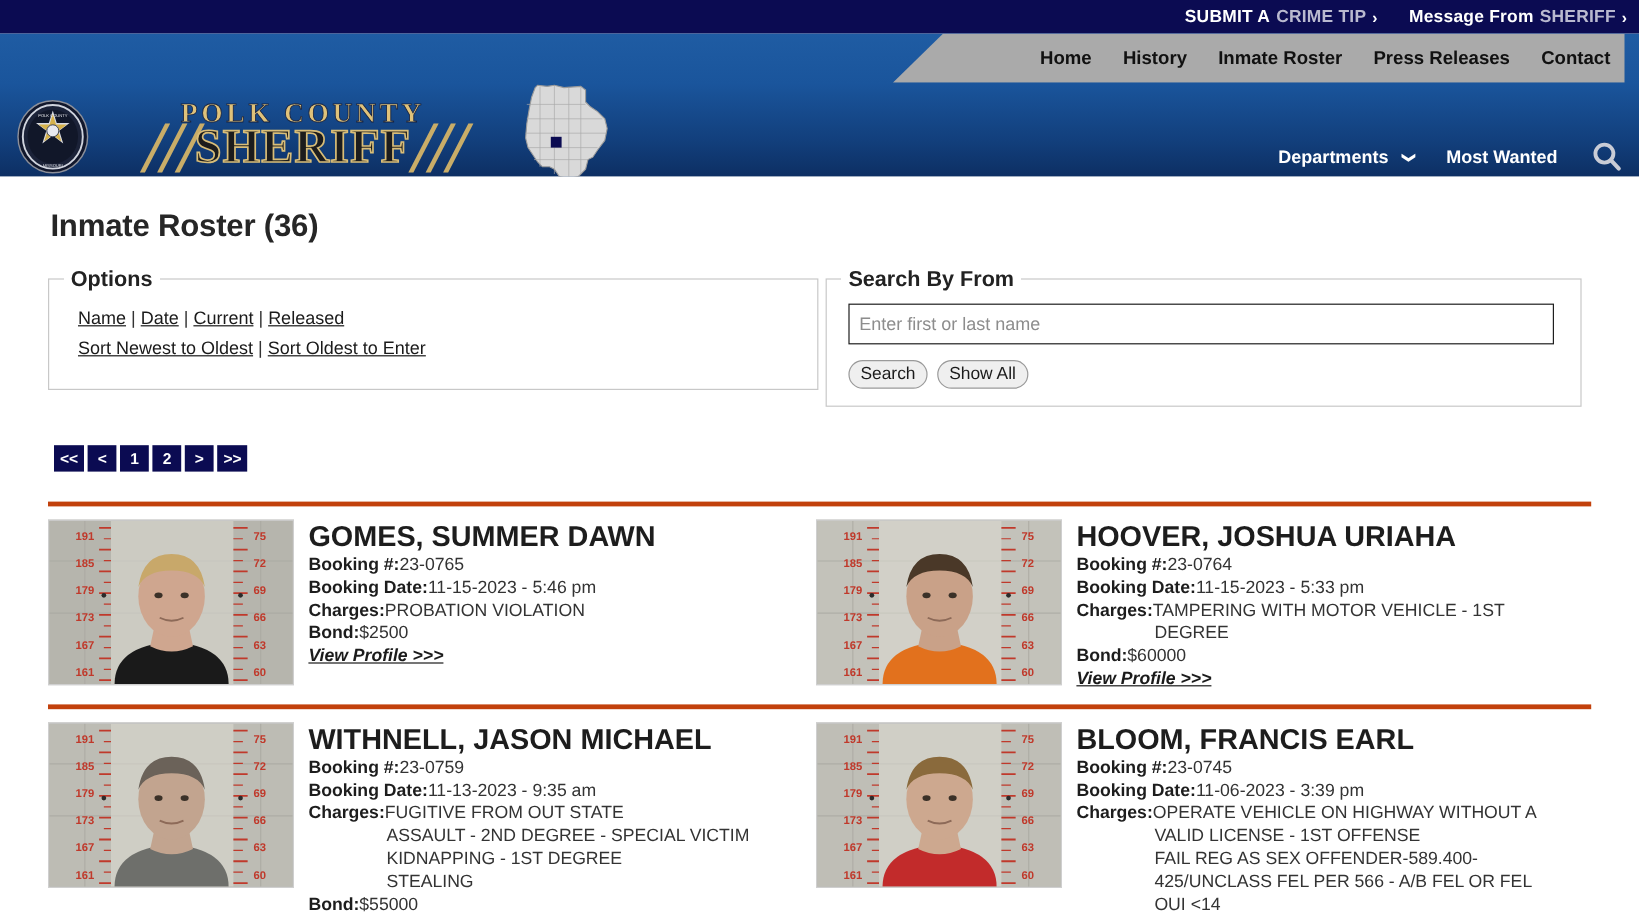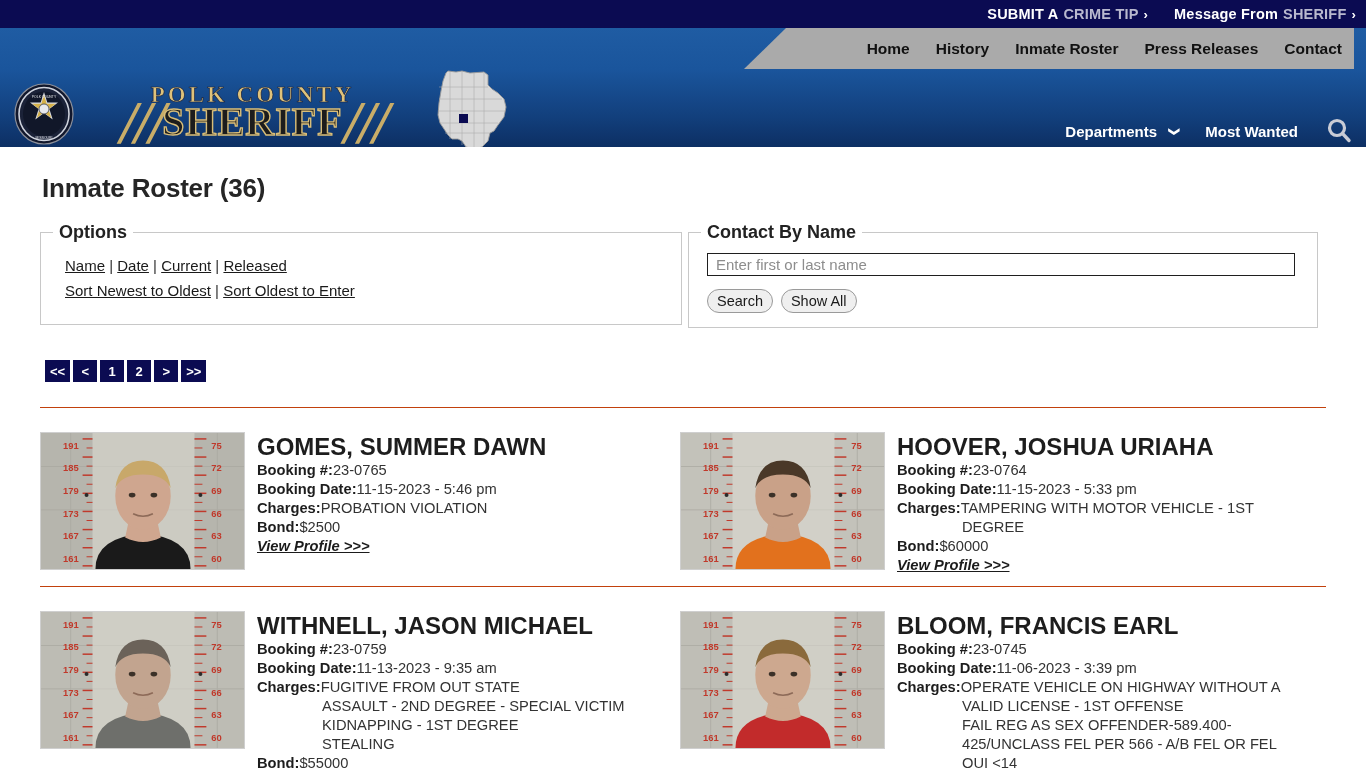--- a/index.html
+++ b/index.html
@@ -166,21 +166,21 @@
     text-decoration: underline;
     cursor: pointer;
   }
   .options-row .sep { color: #333; }
 
   .search-box { width: 630px; padding-bottom: 12px; }
   .search-box legend { font-size: 16px; }
   .search-input {
     display: block;
     width: 588px;
-    height: 23px;
+    height: 34px;
     margin: 4px 0 0 6px;
     border: 1px solid #1f1f1f;
     padding: 0 8px;
     font-size: 15px;
     font-family: "Liberation Sans", sans-serif;
     color: #222;
     background: #fff;
   }
   .search-input::placeholder { color: #8d8d8d; }
   .btn-row { margin: 13px 0 0 6px; display: flex; gap: 8px; }
@@ -206,22 +206,22 @@
     display: flex; align-items: center; justify-content: center;
     padding: 0 5px;
     cursor: pointer;
     text-decoration: none;
   }
 
   
   .roster { margin-top: 25px; }
   .roster-row {
     display: flex;
-    border-top: 1px solid #c2410c;
-    padding-top: 24px;
+    border-top: 4px solid #c2410c;
+    padding-top: 11px;
     margin-bottom: 12px;
     margin-top: 12px;
   }
   .inmate { width: 640px; display: flex; gap: 12px; }
   .inmate + .inmate { margin-left: 0; }
   .mug {
     width: 205px; height: 138px;
     flex: 0 0 205px;
     border: 1px solid #cfcfcf;
     position: relative;
@@ -342,21 +342,21 @@
       <legend>Options</legend>
       <div class="options-row">
         <a>Name</a><span class="sep"> | </span><a>Date</a><span class="sep"> | </span><a>Current</a><span class="sep"> | </span><a>Released</a>
       </div>
       <div class="options-row">
         <a>Sort Newest to Oldest</a><span class="sep"> | </span><a>Sort Oldest to Enter</a>
       </div>
     </fieldset>
 
     <fieldset class="box search-box">
-      <legend>Contact By Name</legend>
+      <legend>Search By From</legend>
       <input class="search-input" type="text" placeholder="Enter first or last name" style="">
       <div class="btn-row">
         <button class="gbtn">Search</button>
         <button class="gbtn">Show All</button>
       </div>
     </fieldset>
   </div>
 
   <div class="pager">
     <a class="pg">&lt;&lt;</a>

